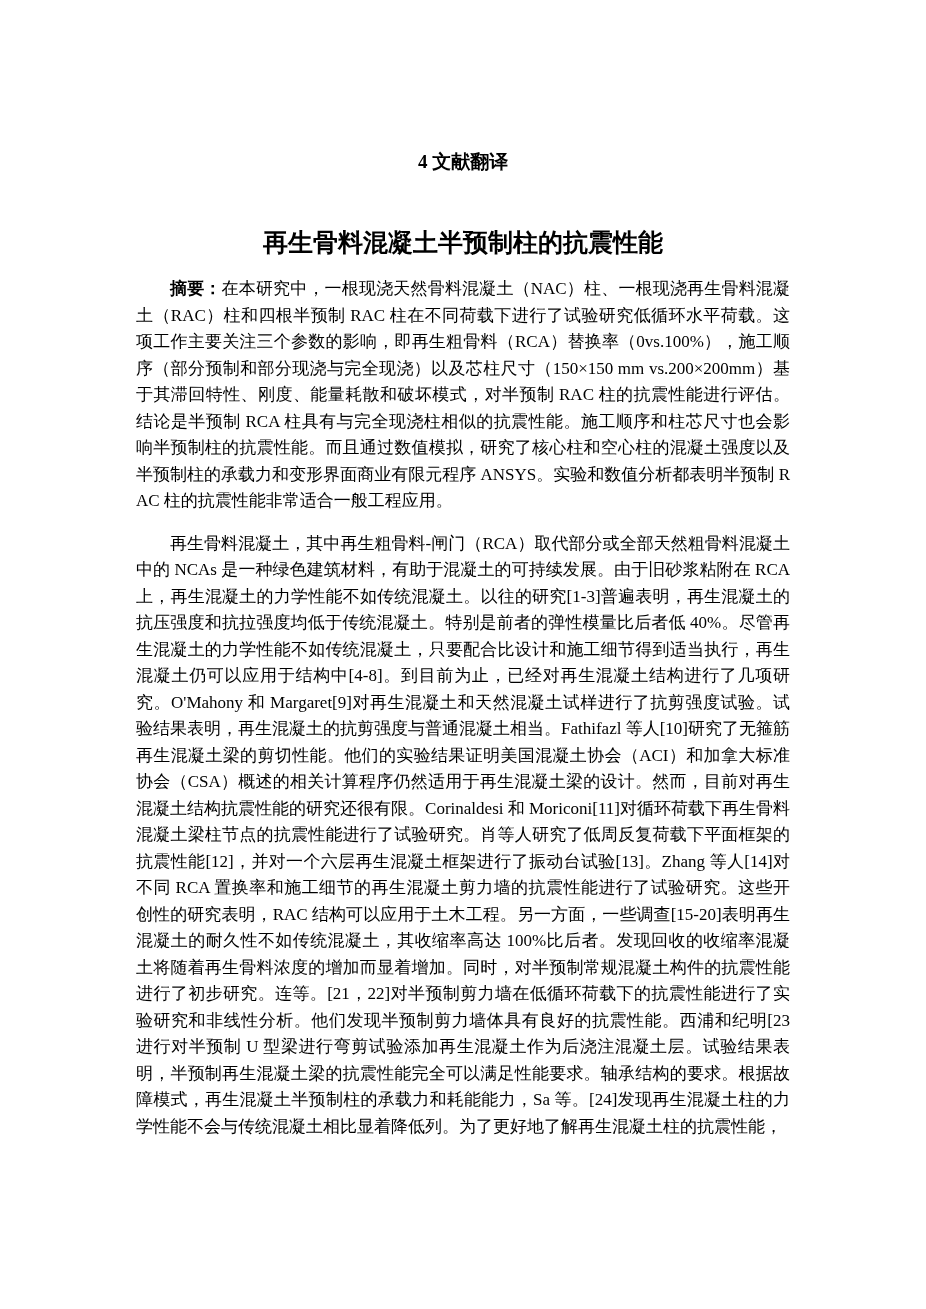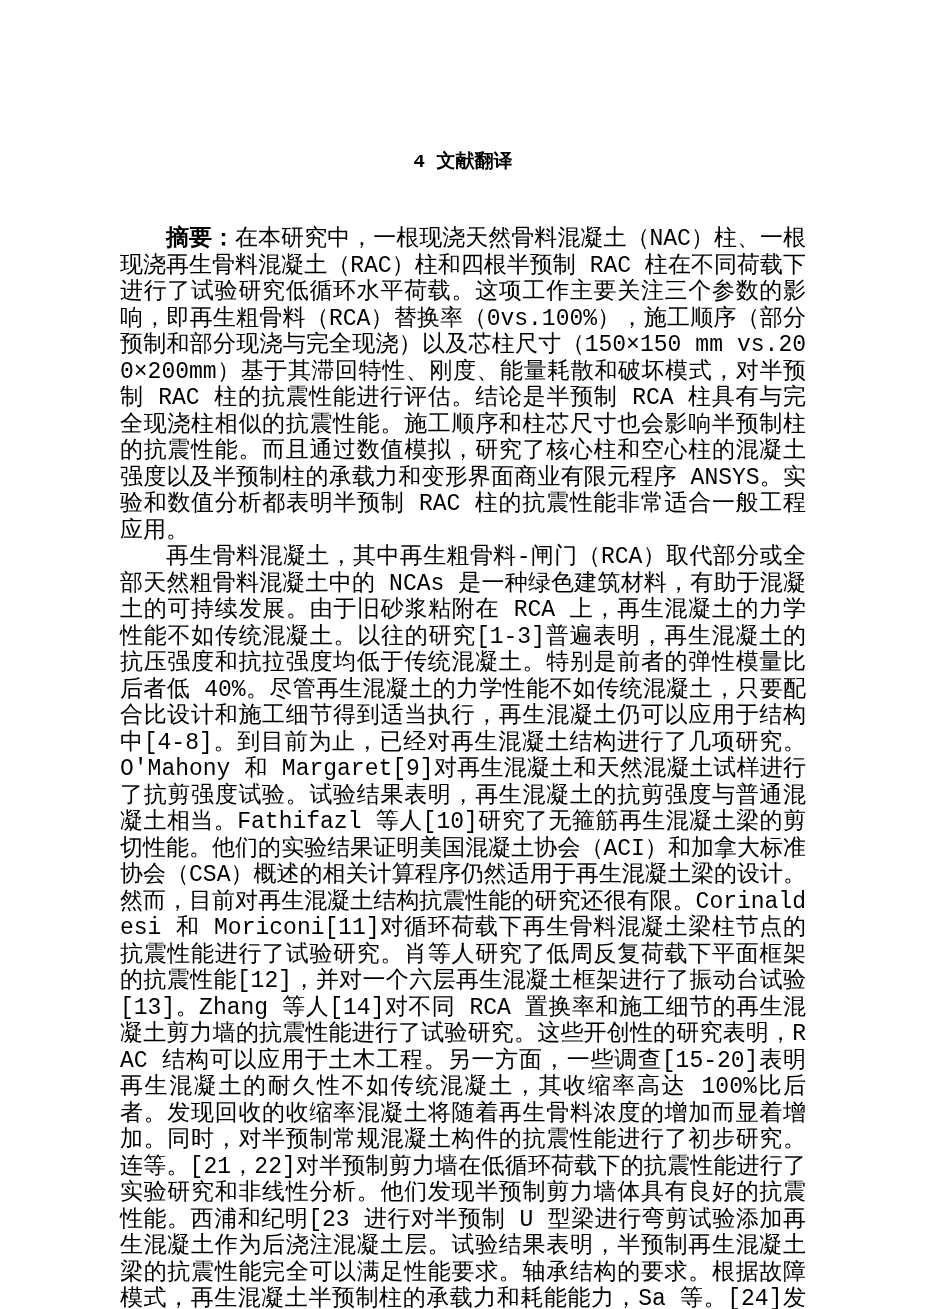--- a/index.html
+++ b/index.html
@@ -6,21 +6,21 @@
     margin: 0;
     padding: 0;
     background: #ffffff;
   }
   .page {
     position: relative;
     width: 926px;
     height: 1309px;
     background: #ffffff;
     color: #000000;
-    font-family: Liberation Mono, monospace;
+    font-family: Liberation Serif, serif;
     overflow: hidden;
     box-sizing: border-box;
   }
   .content {
     position: absolute;
     left: 120px;
     top: 0;
     width: 686px;
     padding-top: 150px;
     box-sizing: border-box;
@@ -33,22 +33,22 @@
     text-align: center;
   }
   .article-title {
     margin: 0 0 16px 0;
     font-size: 25px;
     line-height: 34px;
     font-weight: bold;
     text-align: center;
   }
   .body-paragraph {
-    margin: 0;
-    font-size: 23px;
+    margin: 16px;
+    font-size: 17px;
     line-height: 26.5px;
     text-align: justify;
     text-indent: 2em;
     word-break: break-all;
   }
   .abstract-label {
     font-weight: bold;
   }
   .intro-heading {
     margin: 54px 0 2px 0;
@@ -59,20 +59,21 @@
   }
 </style>
 </head>
 <body>
 
 <div class="page">
   <div class="content">
 
     <h1 class="section-title">4 文献翻译</h1>
 
+    <h2 class="article-title">再生骨料混凝土半预制柱的抗震性能</h2>
 
     <p class="body-paragraph"><span class="abstract-label">摘要：</span><span>在本研究中，一根现浇天然骨料混凝土（NAC）柱、一根现浇再生骨料混凝土（RAC）柱和四根半预制 RAC 柱在不同荷载下进行了试验研究低循环水平荷载。这项工作主要关注三个参数的影响，即再生粗骨料（RCA）替换率（0vs.100%），施工顺序（部分预制和部分现浇与完全现浇）以及芯柱尺寸（150×150 mm vs.200×200mm）基于其滞回特性、刚度、能量耗散和破坏模式，对半预制 RAC 柱的抗震性能进行评估。结论是半预制 RCA 柱具有与完全现浇柱相似的抗震性能。施工顺序和柱芯尺寸也会影响半预制柱的抗震性能。而且通过数值模拟，研究了核心柱和空心柱的混凝土强度以及半预制柱的承载力和变形界面商业有限元程序 ANSYS。实验和数值分析都表明半预制 RAC 柱的抗震性能非常适合一般工程应用。</span></p>
 
 
     <p class="body-paragraph">再生骨料混凝土，其中再生粗骨料-闸门（RCA）取代部分或全部天然粗骨料混凝土中的 NCAs 是一种绿色建筑材料，有助于混凝土的可持续发展。由于旧砂浆粘附在 RCA 上，再生混凝土的力学性能不如传统混凝土。以往的研究[1-3]普遍表明，再生混凝土的抗压强度和抗拉强度均低于传统混凝土。特别是前者的弹性模量比后者低 40%。尽管再生混凝土的力学性能不如传统混凝土，只要配合比设计和施工细节得到适当执行，再生混凝土仍可以应用于结构中[4-8]。到目前为止，已经对再生混凝土结构进行了几项研究。O'Mahony 和 Margaret[9]对再生混凝土和天然混凝土试样进行了抗剪强度试验。试验结果表明，再生混凝土的抗剪强度与普通混凝土相当。Fathifazl 等人[10]研究了无箍筋再生混凝土梁的剪切性能。他们的实验结果证明美国混凝土协会（ACI）和加拿大标准协会（CSA）概述的相关计算程序仍然适用于再生混凝土梁的设计。然而，目前对再生混凝土结构抗震性能的研究还很有限。Corinaldesi 和 Moriconi[11]对循环荷载下再生骨料混凝土梁柱节点的抗震性能进行了试验研究。肖等人研究了低周反复荷载下平面框架的抗震性能[12]，并对一个六层再生混凝土框架进行了振动台试验[13]。Zhang 等人[14]对不同 RCA 置换率和施工细节的再生混凝土剪力墙的抗震性能进行了试验研究。这些开创性的研究表明，RAC 结构可以应用于土木工程。另一方面，一些调查[15-20]表明再生混凝土的耐久性不如传统混凝土，其收缩率高达 100%比后者。发现回收的收缩率混凝土将随着再生骨料浓度的增加而显着增加。同时，对半预制常规混凝土构件的抗震性能进行了初步研究。连等。[21，22]对半预制剪力墙在低循环荷载下的抗震性能进行了实验研究和非线性分析。他们发现半预制剪力墙体具有良好的抗震性能。西浦和纪明[23 进行对半预制 U 型梁进行弯剪试验添加再生混凝土作为后浇注混凝土层。试验结果表明，半预制再生混凝土梁的抗震性能完全可以满足性能要求。轴承结构的要求。根据故障模式，再生混凝土半预制柱的承载力和耗能能力，Sa 等。[24]发现再生混凝土柱的力学性能不会与传统混凝土相比显着降低列。为了更好地了解再生混凝土柱的抗震性能，</p>
 
   </div>
 </div>
 
 </body></html>

